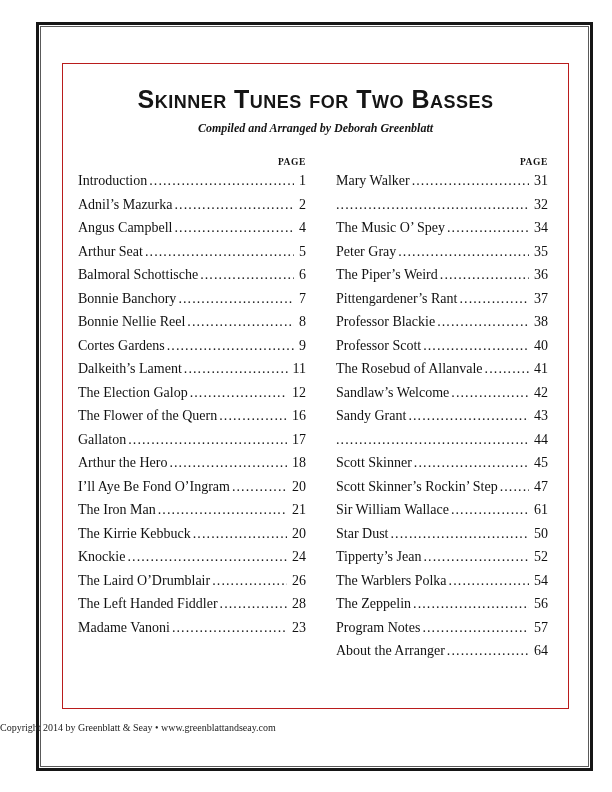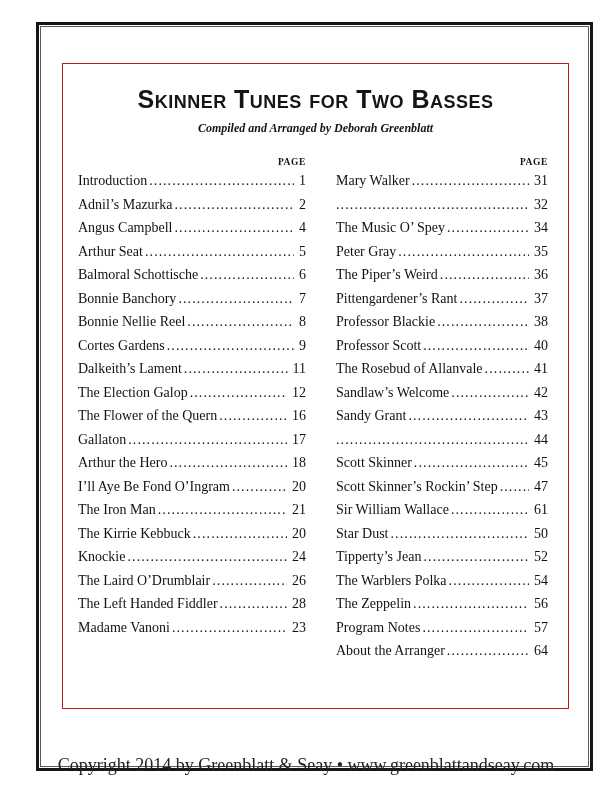--- a/index.html
+++ b/index.html
@@ -89,25 +89,23 @@
   .leader::after {
     content: "....................................................................................................";
     letter-spacing: 1.1px;
     color: #1a1a1a;
   }
   .pagenum { flex: 0 0 auto; padding-left: 5px; text-align: right; }
   .footer {
     position: absolute;
     left: 0; right: 0;
     top: 722px;
-    text-align: center;
     font-family: "Liberation Serif", serif;
-    font-size: 18px;
+    font-size: 10px;
     color: #222;
-    margin-top: 33px;
   }
 </style>
 </head>
 <body>
 
 <div class="sheet">
 
   <div class="outer-frame">
     <div class="outer-frame-inner-line"></div>
   </div>

